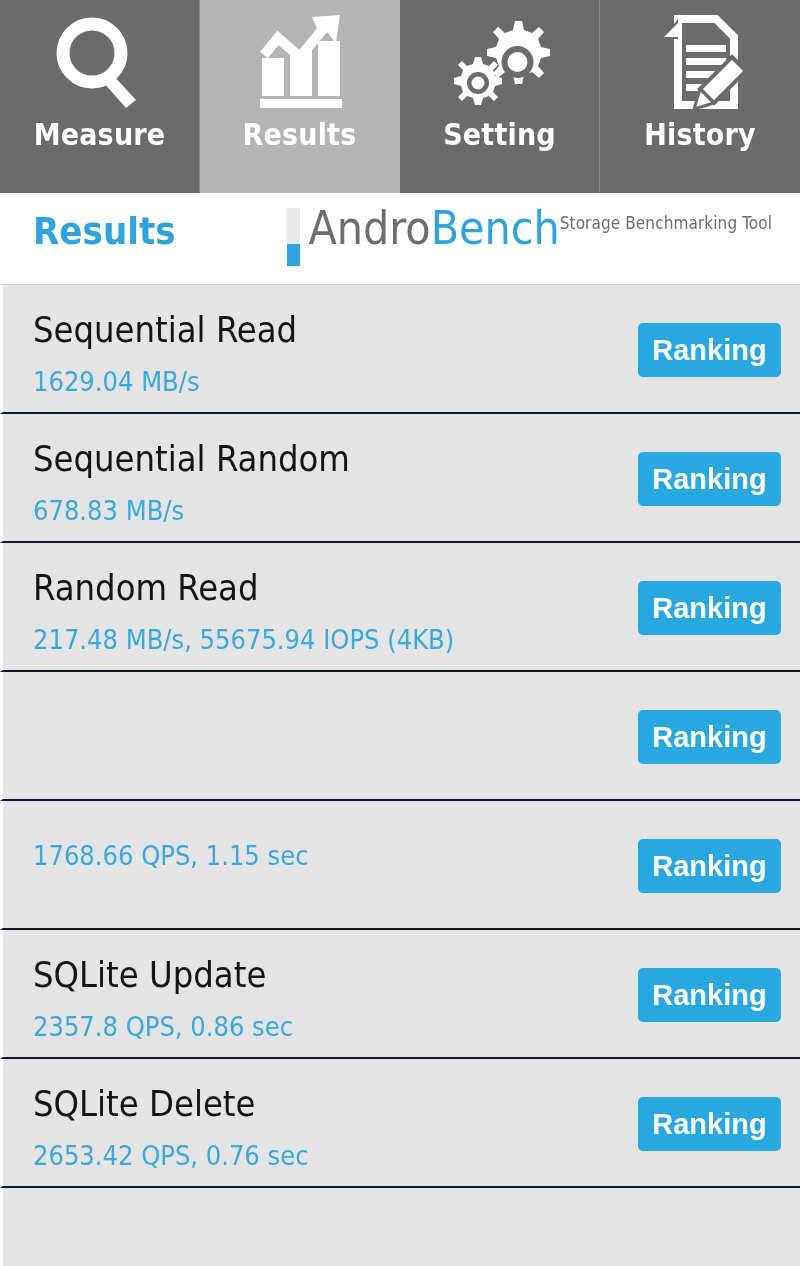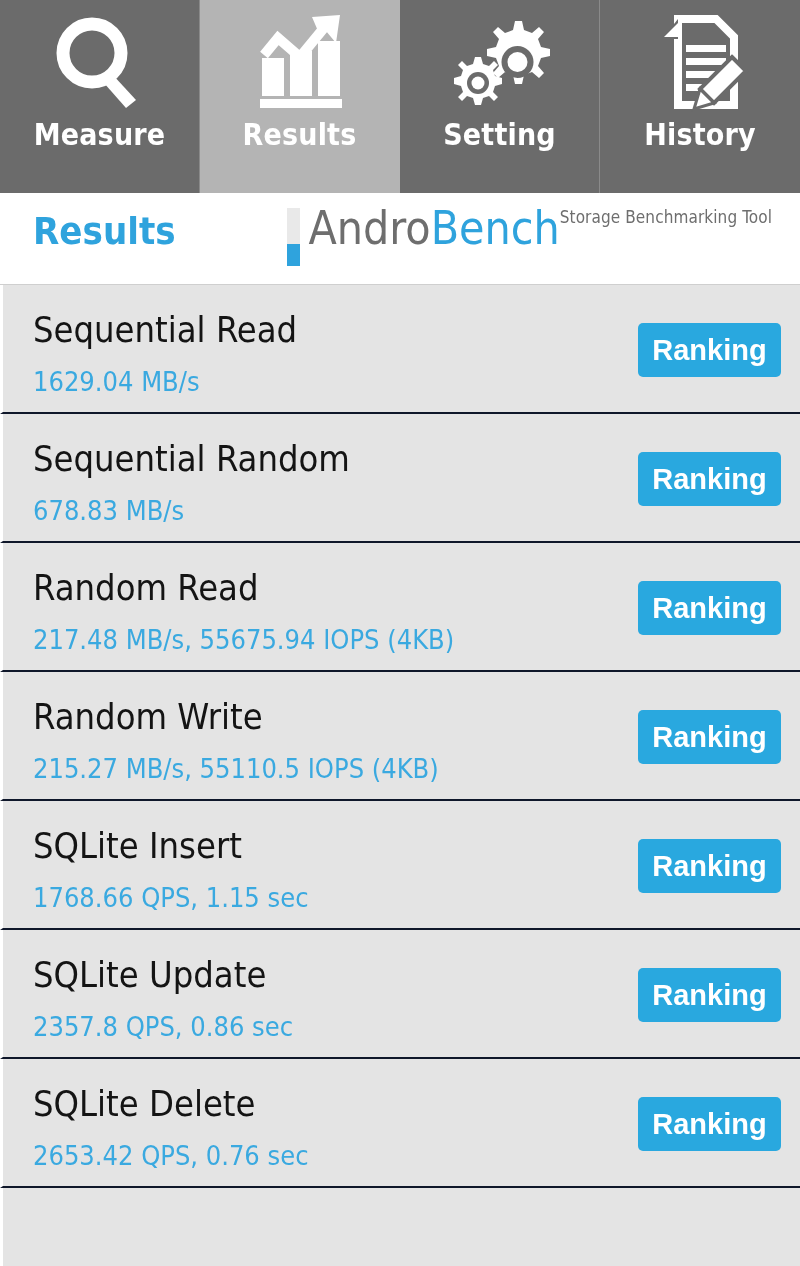--- a/index.html
+++ b/index.html
@@ -48,21 +48,21 @@
   }
   .logo { position:absolute; right:28px; top:12px; display:flex; align-items:flex-start; }
   .logo-bar { width:13px; height:58px; margin-right:9px; margin-top:3px;
               background:linear-gradient(to bottom,#e9e9e9 0%,#e9e9e9 62%,#2fa3dd 62%,#2fa3dd 100%); }
   .logo-text { display:flex; flex-direction:row; }
   .logo-wordmark { font-size:46px; line-height:46px; white-space:nowrap; }
   .logo-andro { color:#6e6e6e; }
   .logo-bench { color:#2fa3dd; }
   .logo-sub {
     font-size:17px; color:#6e6e6e; text-align:right;
-    margin-top:2px; letter-spacing:0.1px; white-space:nowrap;
+    margin-top:8px; letter-spacing:0.1px; white-space:nowrap;
   }
 
   
   .list { width:800px; background:#e4e4e4; }
   .row {
     position:relative; width:800px; height:129px;
     background:#e4e4e4;
     border-bottom:2px solid #0f172a;
     border-left:3px solid #ffffff;
     display:flex; align-items:center;
@@ -180,29 +180,24 @@
         <button class="rank-btn">Ranking</button>
       </div>
       <div class="row">
         <div class="row-texts">
           <div class="row-title">Random Read</div>
           <div class="row-value">217.48 MB/s, 55675.94 IOPS (4KB)</div>
         </div>
         <button class="rank-btn">Ranking</button>
       </div>
       <div class="row">
-        <div class="row-texts">
-          <div class="row-title">Random Write</div>
-          <div class="row-value">215.27 MB/s, 55110.5 IOPS (4KB)</div>
-        </div>
-        <button class="rank-btn">Ranking</button>
-      </div>
-      <div class="row">
-        <div class="row-texts">
-          <div class="row-title">SQLite Insert</div>
+        <button class="rank-btn">Ranking</button>
+      </div>
+      <div class="row">
+        <div class="row-texts">
           <div class="row-value">1768.66 QPS, 1.15 sec</div>
         </div>
         <button class="rank-btn">Ranking</button>
       </div>
       <div class="row">
         <div class="row-texts">
           <div class="row-title">SQLite Update</div>
           <div class="row-value">2357.8 QPS, 0.86 sec</div>
         </div>
         <button class="rank-btn">Ranking</button>

